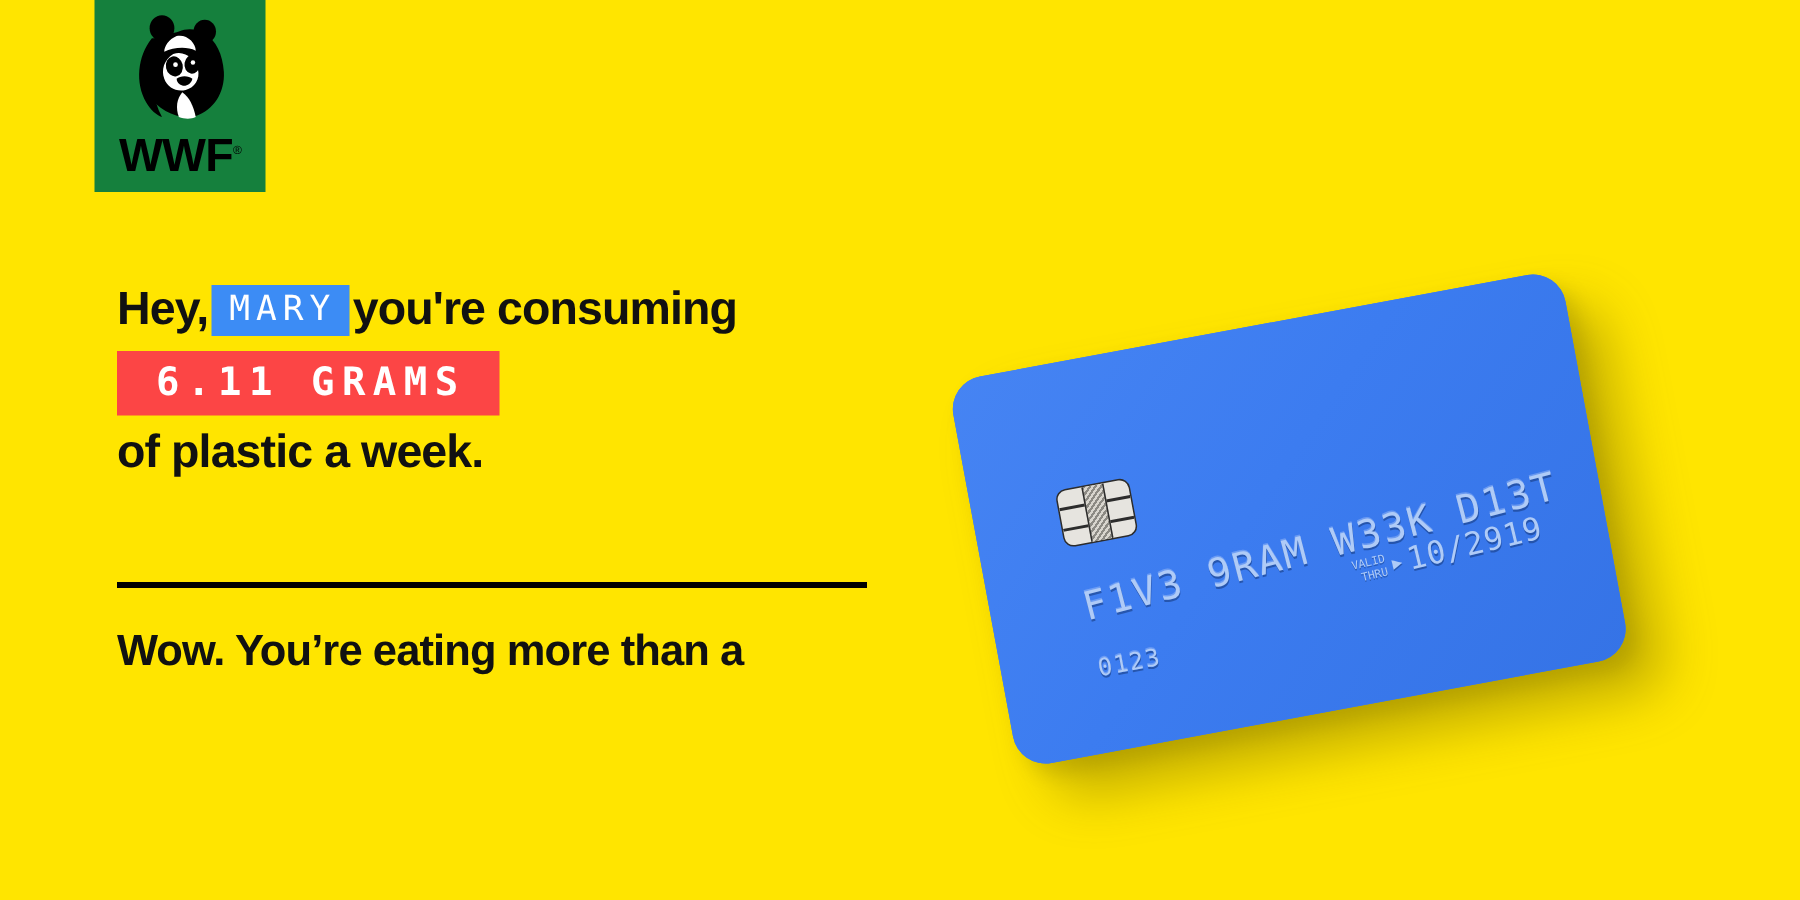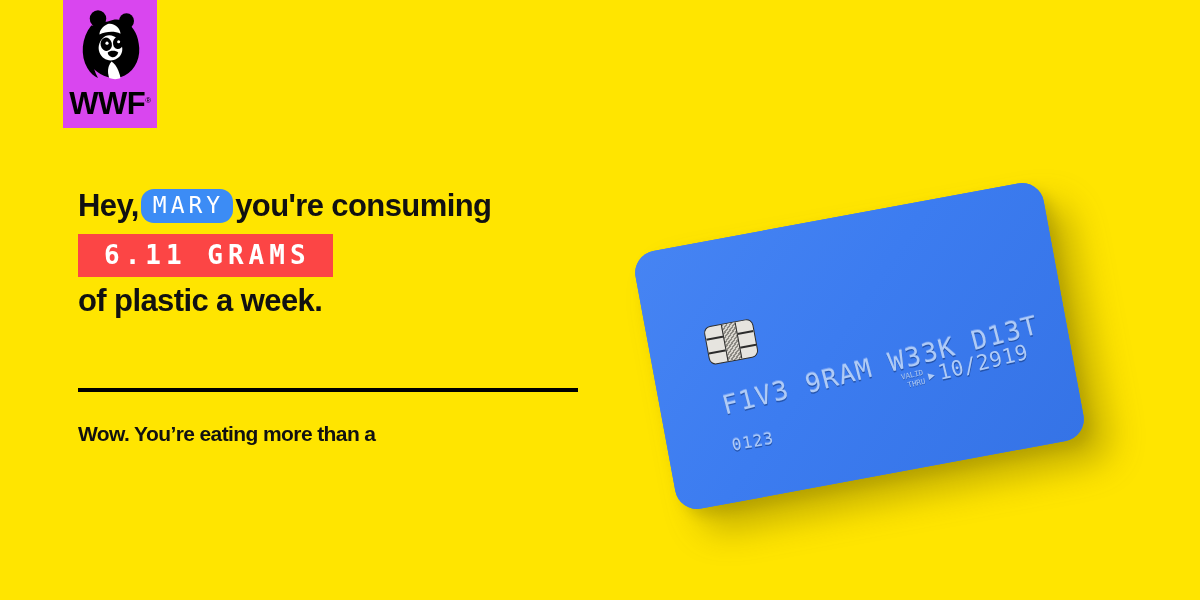--- a/index.html
+++ b/index.html
@@ -18,23 +18,23 @@
     height: 600px;
     background: #FFE500;
     overflow: hidden;
   }
 
   
   .logo-box {
     position: absolute;
     left: 63px;
     top: 0;
-    width: 94px;
+    width: 114px;
     height: 128px;
-    background: #d946ef;
+    background: #15803d;
     display: flex;
     flex-direction: column;
     align-items: center;
     justify-content: flex-start;
     padding-top: 9px;
     box-sizing: border-box;
   }
   .logo-panda {
     width: 76px;
     height: 78px;
@@ -81,21 +81,20 @@
     background: #3C8CF5;
     color: #FFFFFF;
     font-family: "DejaVu Sans Mono", monospace;
     font-weight: 400;
     font-size: 23px;
     letter-spacing: 4px;
     padding: 5px 9px 6px 12px;
     line-height: 1;
     vertical-align: 3px;
     margin: 0 2px;
-    border-radius: 13px;
   }
   .grams-badge {
     display: inline-block;
     background: #FC4545;
     color: #FFFFFF;
     font-family: "DejaVu Sans Mono", monospace;
     font-weight: 700;
     font-size: 26px;
     letter-spacing: 5px;
     padding: 8px 22px 9px 26px;
@@ -112,21 +111,21 @@
     height: 4px;
     background: #000000;
   }
   .subhead {
     position: absolute;
     left: 78px;
     top: 412px;
     width: 560px;
     font-family: "Liberation Sans", sans-serif;
     font-weight: 700;
-    font-size: 21px;
+    font-size: 29px;
     line-height: 44px;
     letter-spacing: -0.6px;
     color: #111111;
     margin: 0;
   }
   .subhead .line { display: block; white-space: nowrap; }
 
   
   .card-stage {
     position: absolute;

